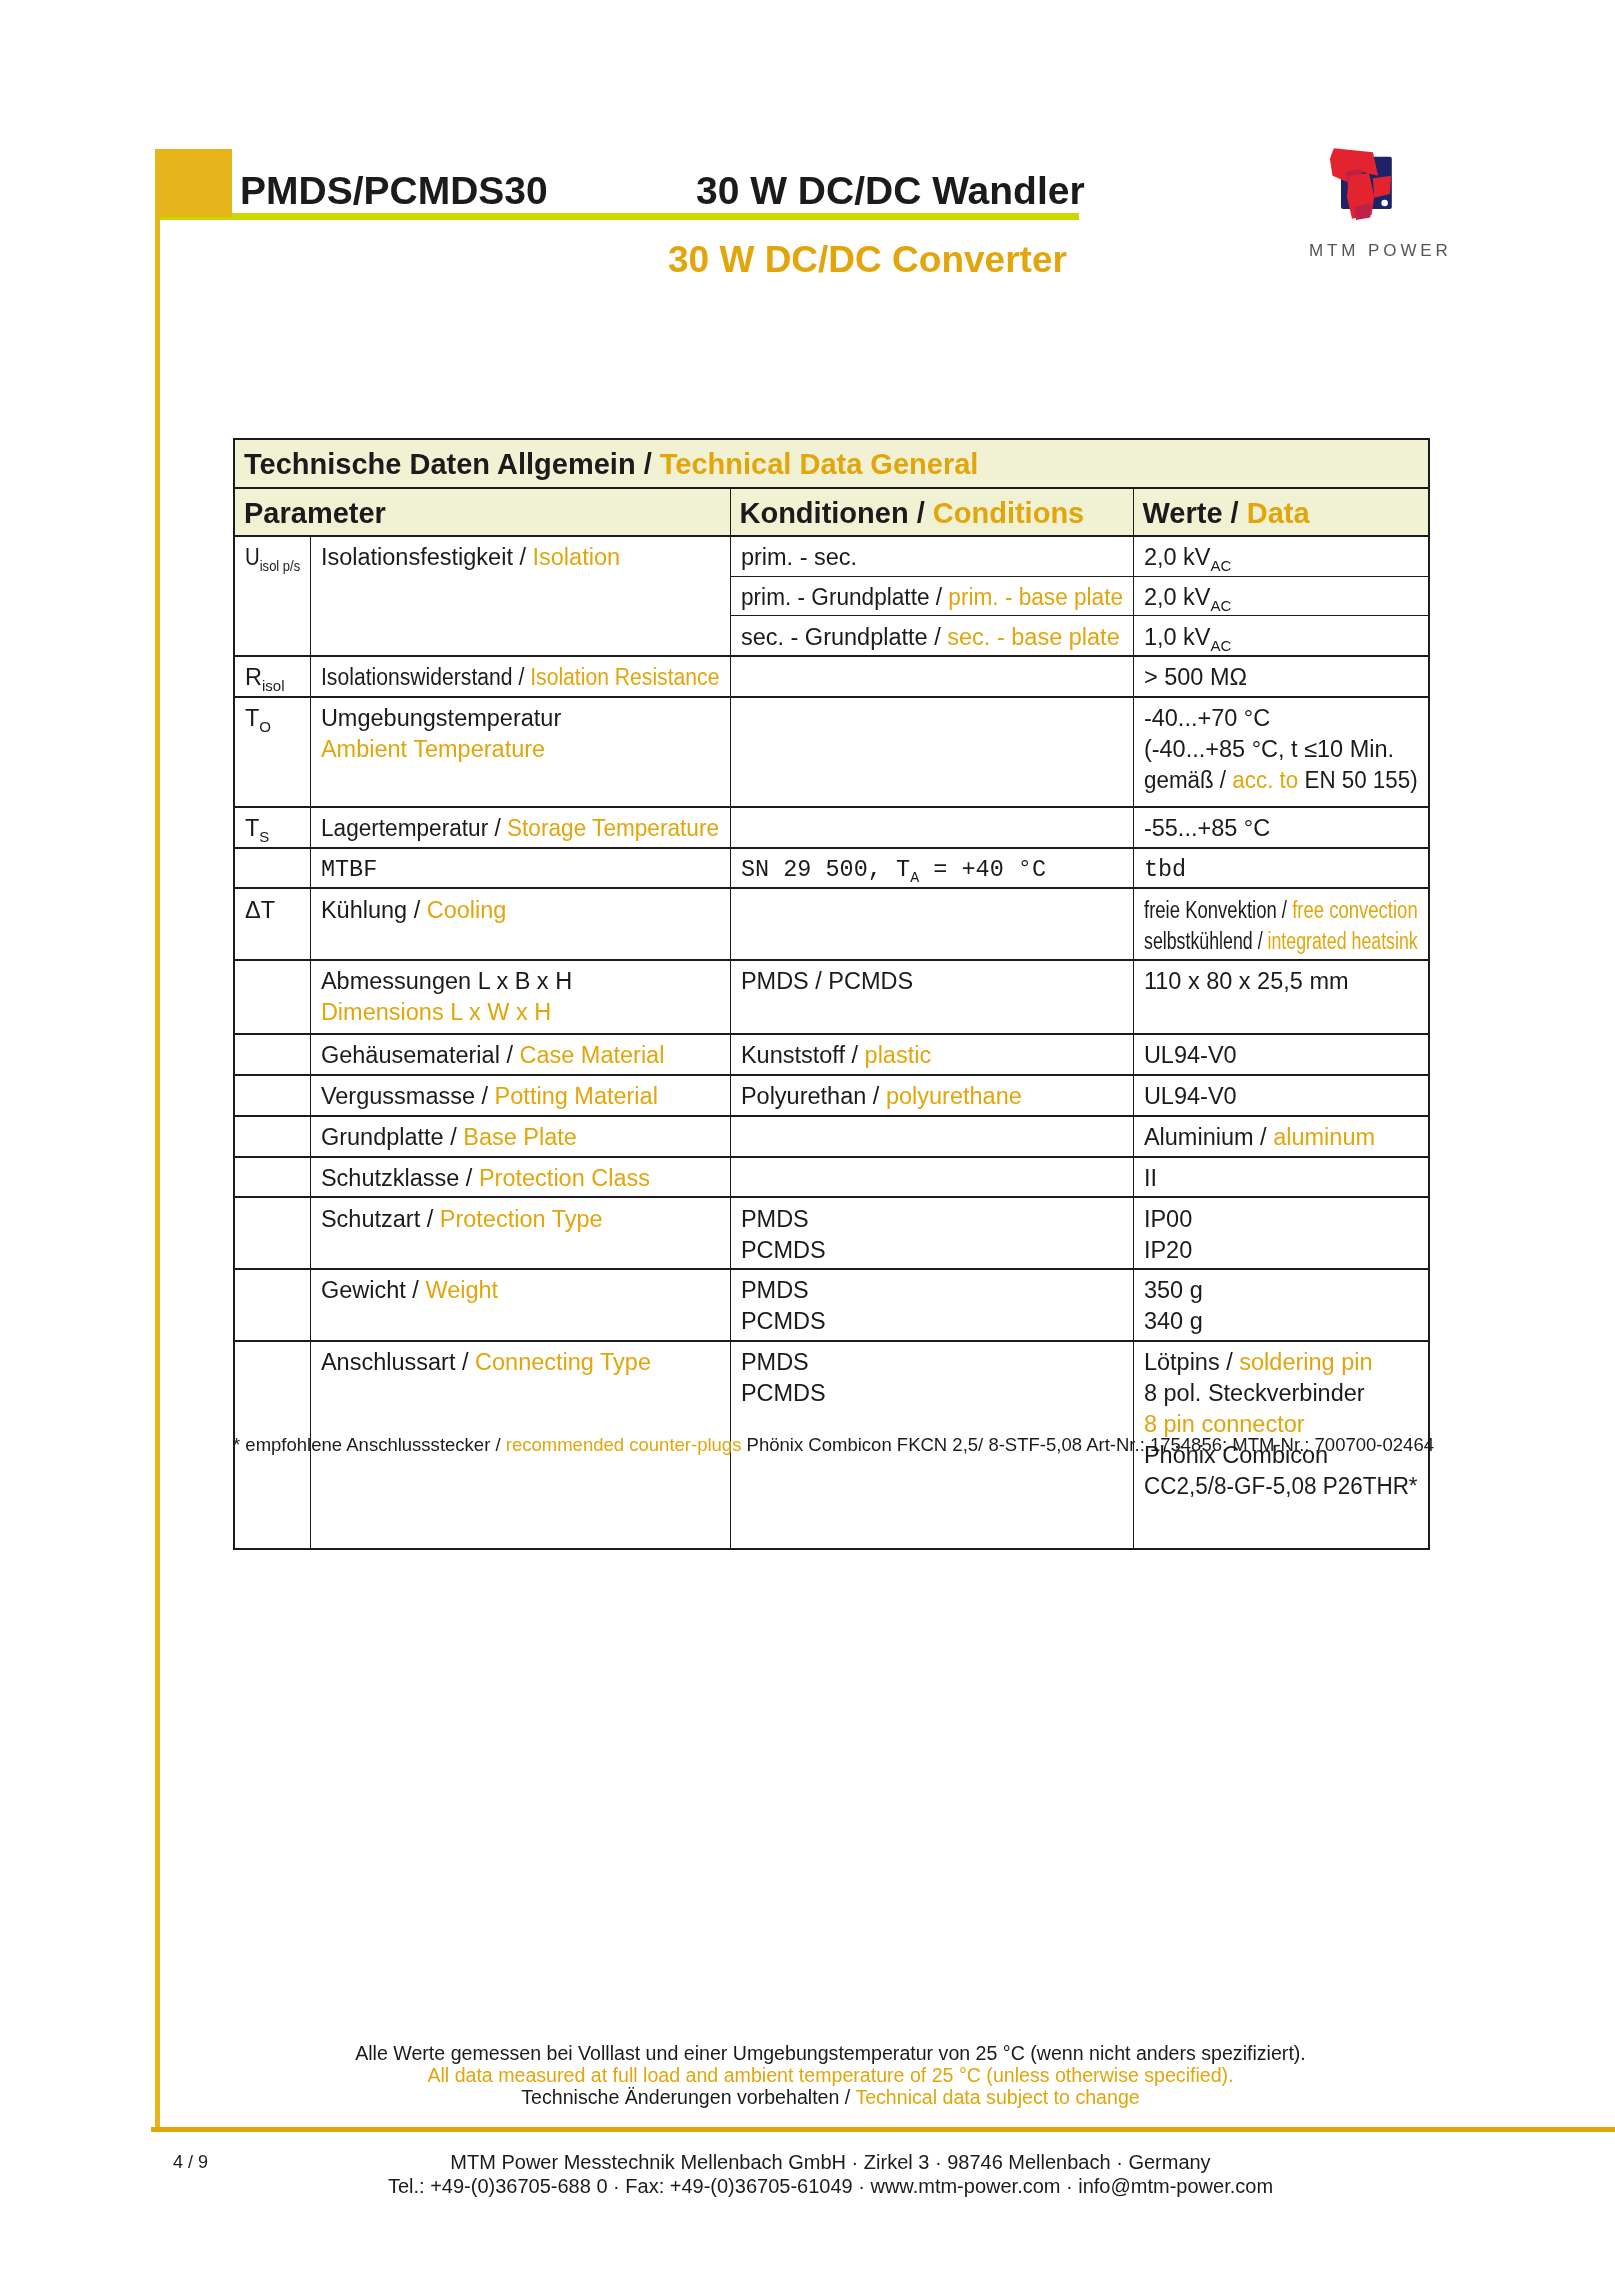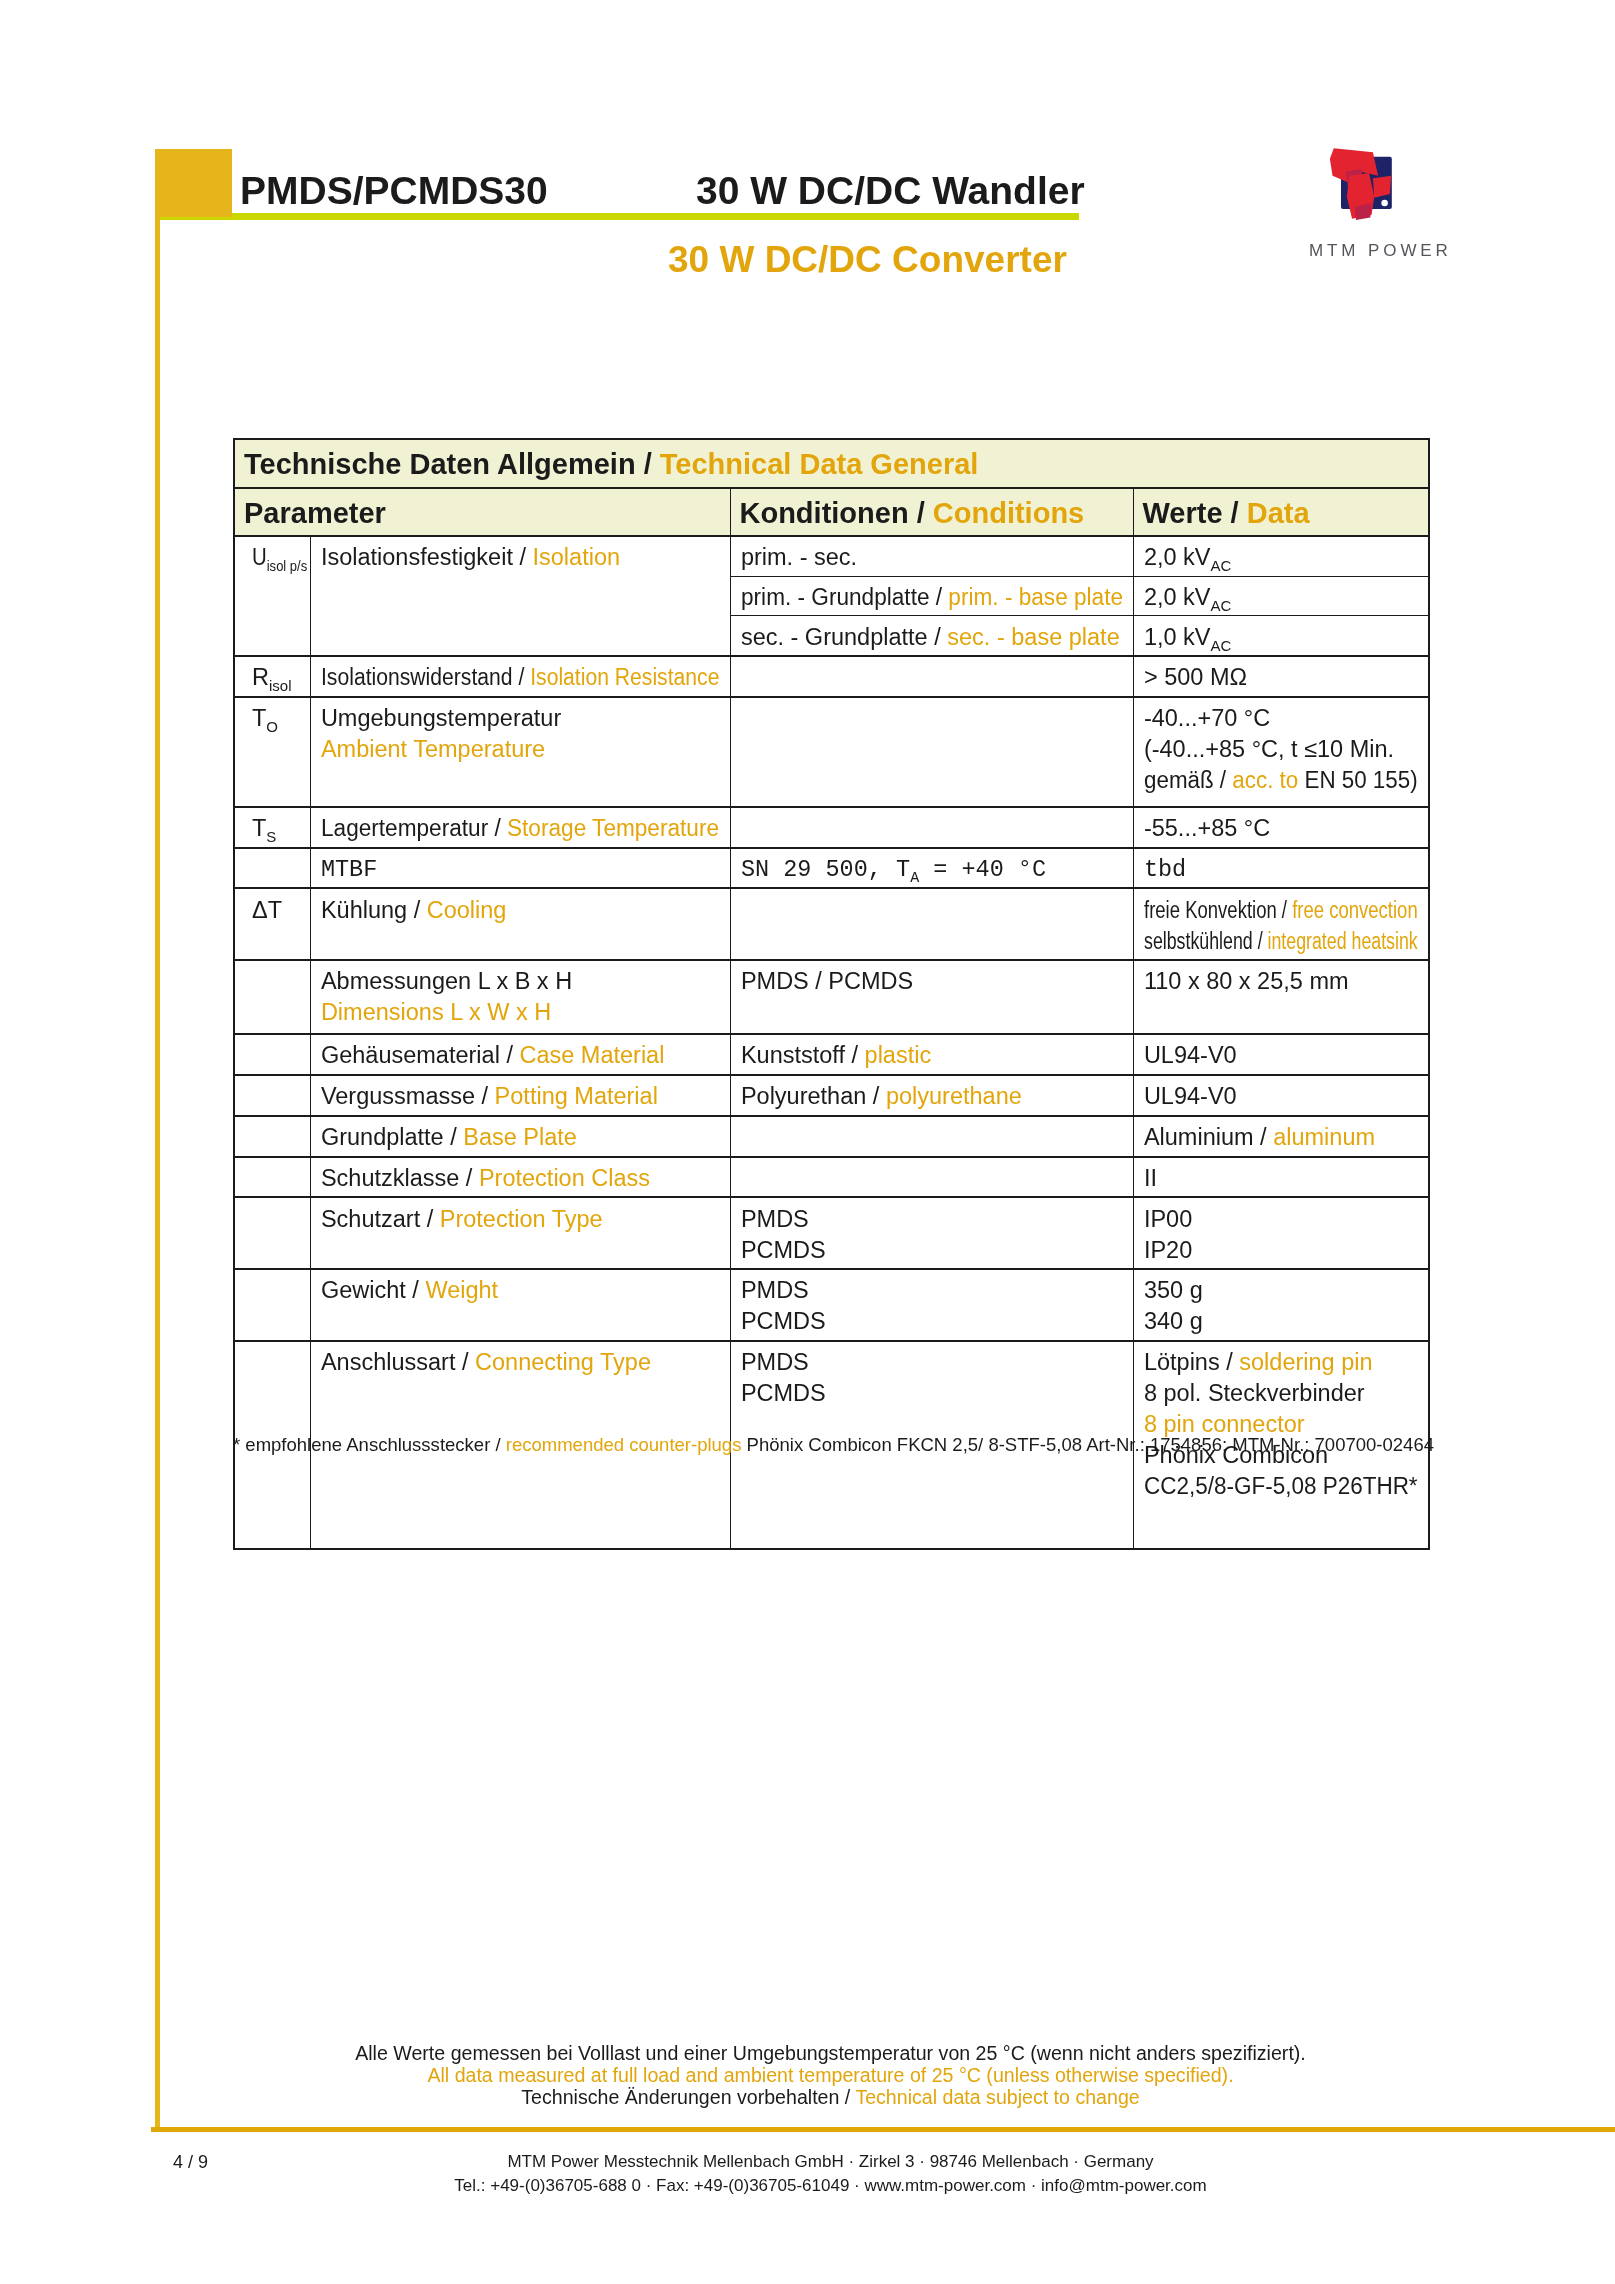--- a/index.html
+++ b/index.html
@@ -27,35 +27,35 @@
   .table-wrap{position:absolute;left:233px;top:393px;width:1195px;}
   table{border-collapse:collapse;table-layout:fixed;width:1195px;font-size:23.5px;line-height:31px;}
   td{vertical-align:top;padding:5.2px 10.4px 2.6px 10.4px;border-left:1.3px solid var(--border-black);}
   td.nolb{border-left:none;}
   table{border:2.6px solid var(--border-black);margin-top:45px;}
   tr.t-row td{background:var(--table-band-bg);border-bottom:2.6px solid var(--border-black);padding-left:9px;}
   tr.h-row td{background:var(--table-band-bg);border-bottom:2.6px solid var(--border-black);padding-left:9px;}
   tr.t-row .ln,tr.h-row .ln{font-size:29px;font-weight:bold;line-height:38px;}
   tr.sep td{border-top:2px solid var(--border-black);}
   tr.subrow td{border-top:1.3px solid var(--border-black);}
-  td.c-sym{padding-left:17px;}
+  td.c-sym{padding-left:10px;}
   .ln{white-space:nowrap;transform-origin:0 50%;}
   .centered .ln{transform-origin:50% 50%;}
   .en{color:var(--english-text);}
   sub{font-size:15px;line-height:0;vertical-align:-5.9px;}
 
   
   .footnote{position:absolute;left:233px;top:1434px;width:1195px;font-size:19px;line-height:22px;}
 
   
   .notes{position:absolute;left:233px;top:2042px;width:1195px;text-align:center;font-size:19.6px;line-height:22px;}
 
   
   .page-num{position:absolute;left:173px;top:2150px;font-size:18px;line-height:24px;}
-  .company{position:absolute;left:233px;top:2150px;width:1195px;text-align:center;font-size:17px;line-height:24px;}
+  .company{position:absolute;left:233px;top:2150px;width:1195px;text-align:center;font-size:20px;line-height:24px;}
 </style>
 </head>
 <body>
 
 <div class="page" id="page">
 
   <div class="underline"></div>
   <div class="accent-square"></div>
   <div class="accent-vline"></div>
 

